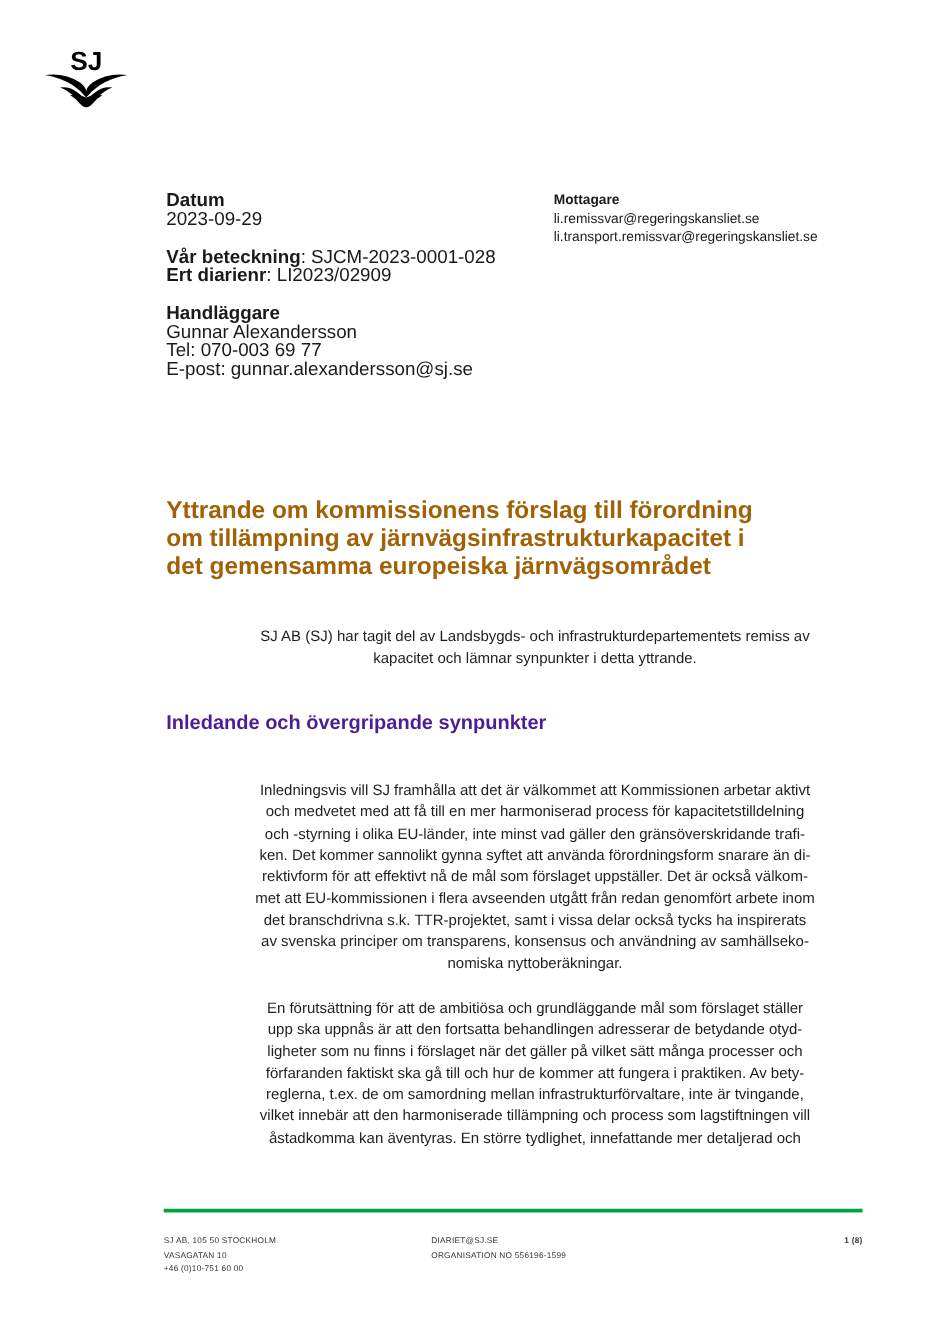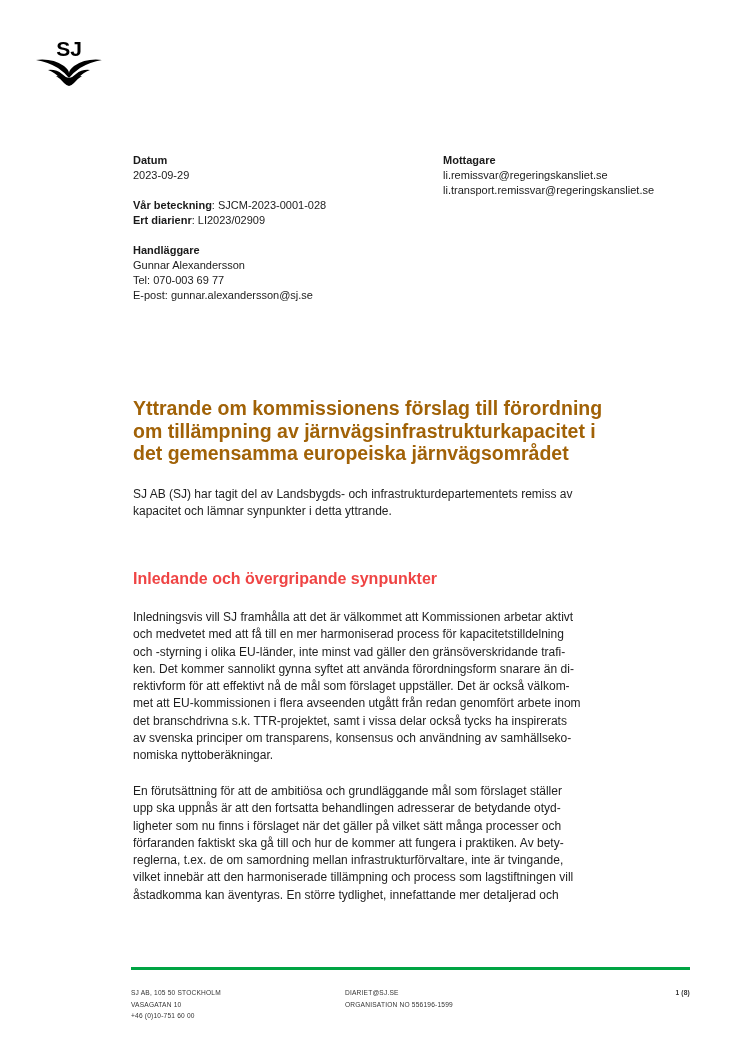--- a/index.html
+++ b/index.html
@@ -2,38 +2,39 @@
 <html><head>
 <meta charset="utf-8">
 <style>
   html, body { margin: 0; padding: 0; background: #ffffff; }
   body {
     width: 746px; height: 1056px; position: relative; overflow: hidden;
     font-family: "Liberation Sans", sans-serif; color: #1a1a1a;
   }
   .logo { position: absolute; left: 34px; top: 36px; width: 70px; height: 50px; }
 
-  .meta-left { position: absolute; left: 133px; top: 153px; font-size: 11px; line-height: 15px; }
+  .meta-left { position: absolute; left: 133px; top: 153px; font-size: 15px; line-height: 15px; }
   .meta-right { position: absolute; left: 409px; top: 153px; font-size: 11px; line-height: 15px; margin-left: 34px; }
   .meta-left div, .meta-right div { white-space: nowrap; }
   .b { font-weight: bold; }
   .gap { height: 15px; }
   a.lnk { color: #1a1a1a; }
 
   .title {
     position: absolute; left: 133px; top: 397px; width: 540px;
     font-size: 19.5px; line-height: 22.5px; font-weight: bold; margin: 0; color: #a16207;
   }
   .para {
-    position: absolute; left: 133px; width: 560px; font-size: 12px; line-height: 17.3px; margin: 0;
+    position: absolute; left: 133px; width: 560px; font-size: 12px; line-height: 17.3px; margin: 15px;
     color: #1e1e1e;
+    text-align: center;
   }
   .para .ln { display: block; white-space: nowrap; }
   .h2 {
-    position: absolute; left: 133px; top: 570px; font-size: 16px; font-weight: bold; margin: 0; color: #ef4444;
+    position: absolute; left: 133px; top: 570px; font-size: 16px; font-weight: bold; margin: 0; color: #4c1d95;
   }
   .footer-line { position: absolute; left: 131px; top: 967px; width: 559px; height: 3px; background: #00a443; }
   .foot { position: absolute; top: 987px; font-size: 6.6px; line-height: 11.5px; color: #333; letter-spacing: 0.2px; }
   .foot div { white-space: nowrap; }
 </style>
 </head>
 <body>
 
 <div class="logo">
   <svg width="70" height="50" viewBox="0 0 70 50">

